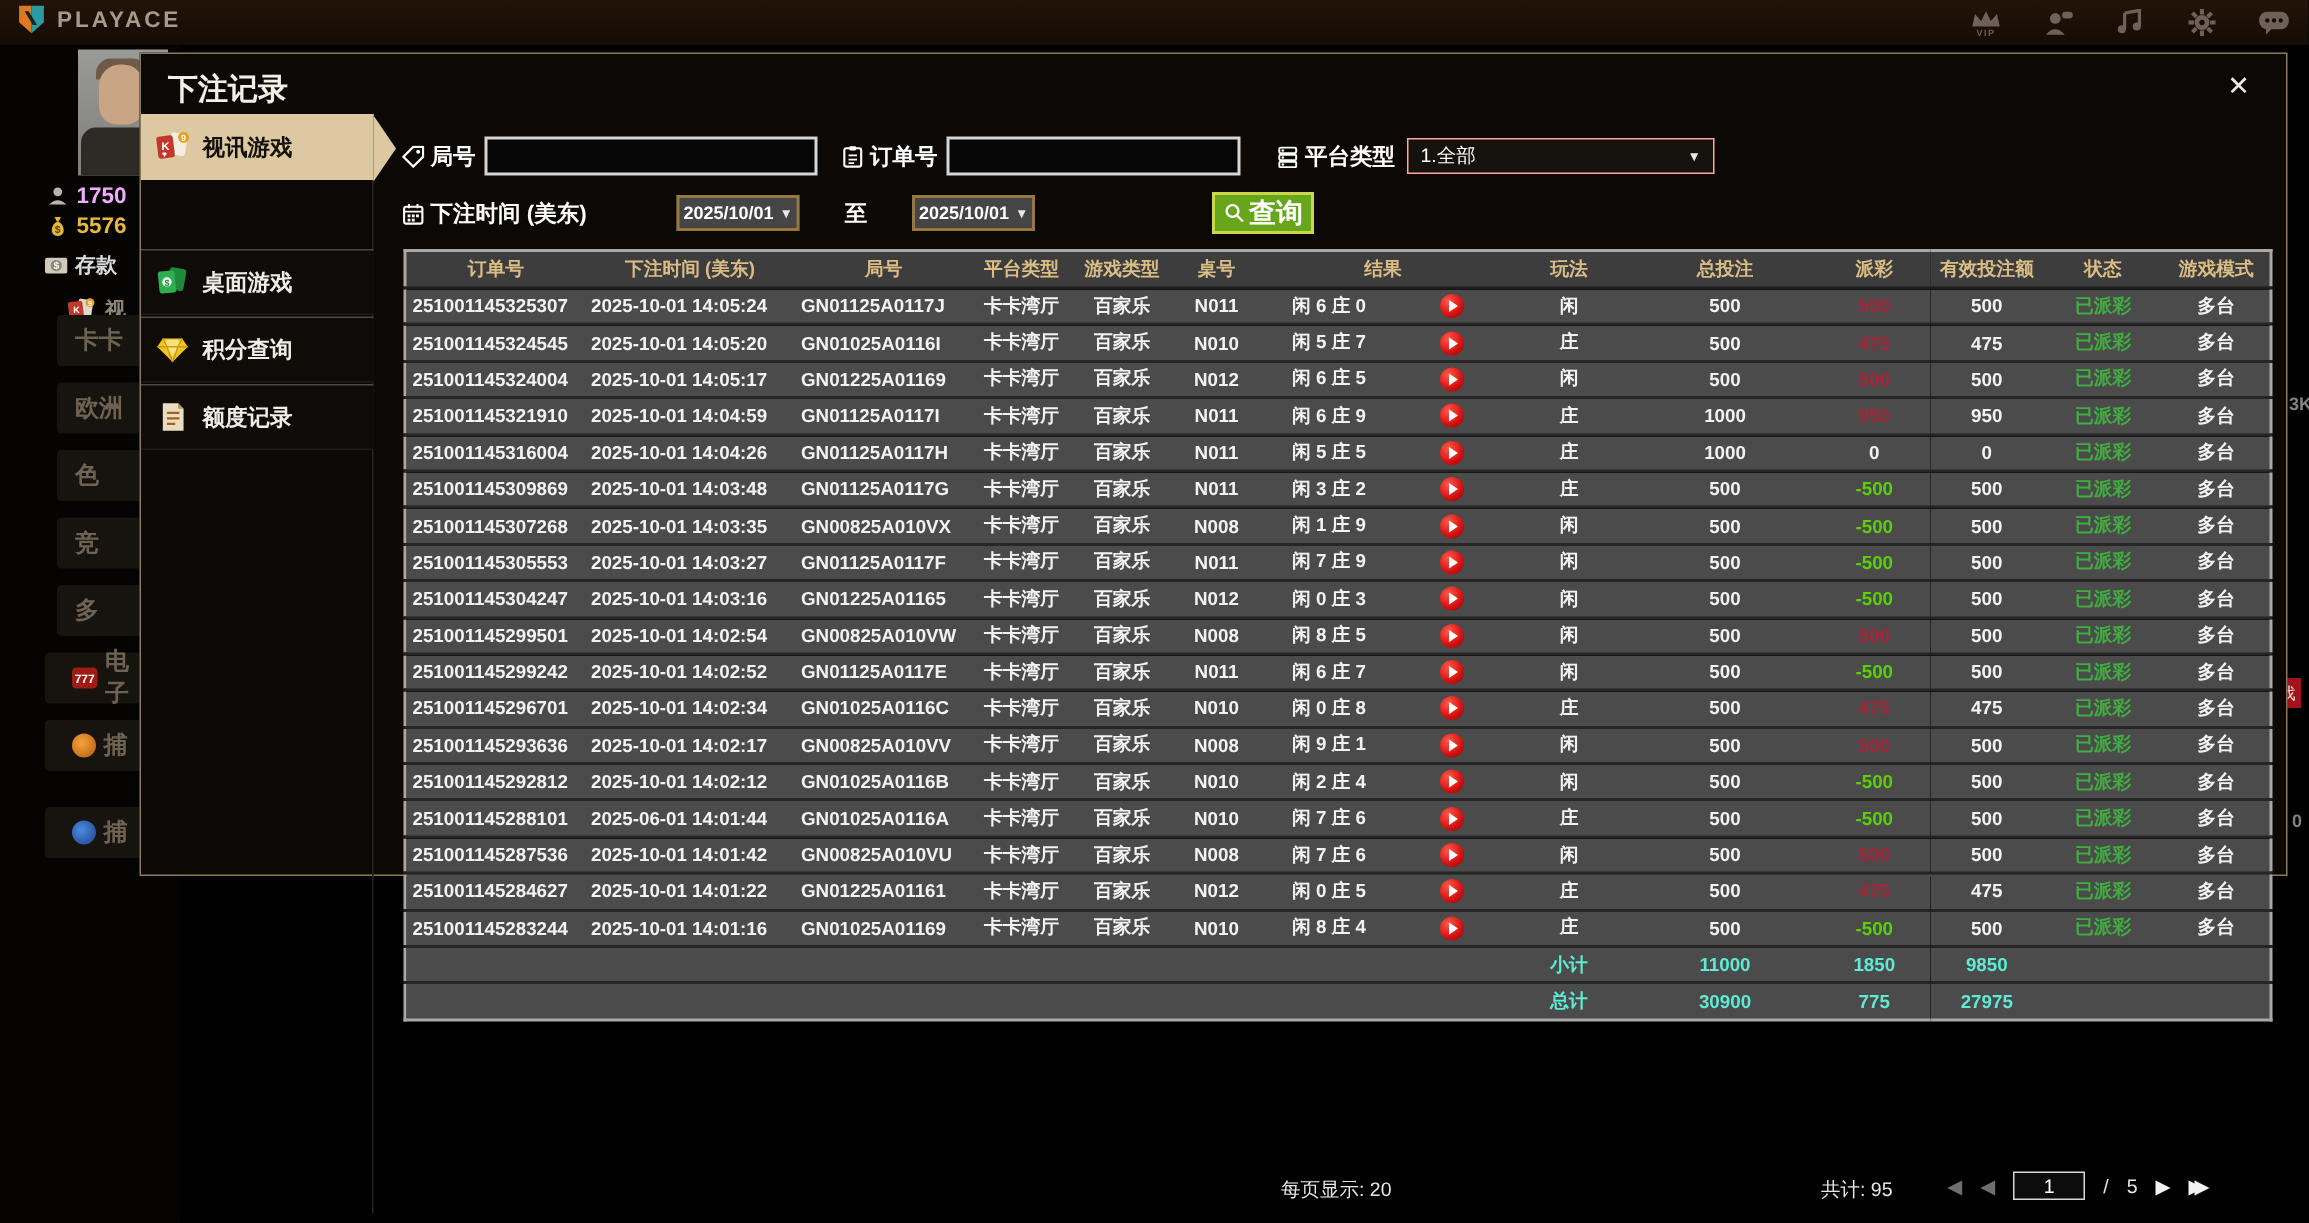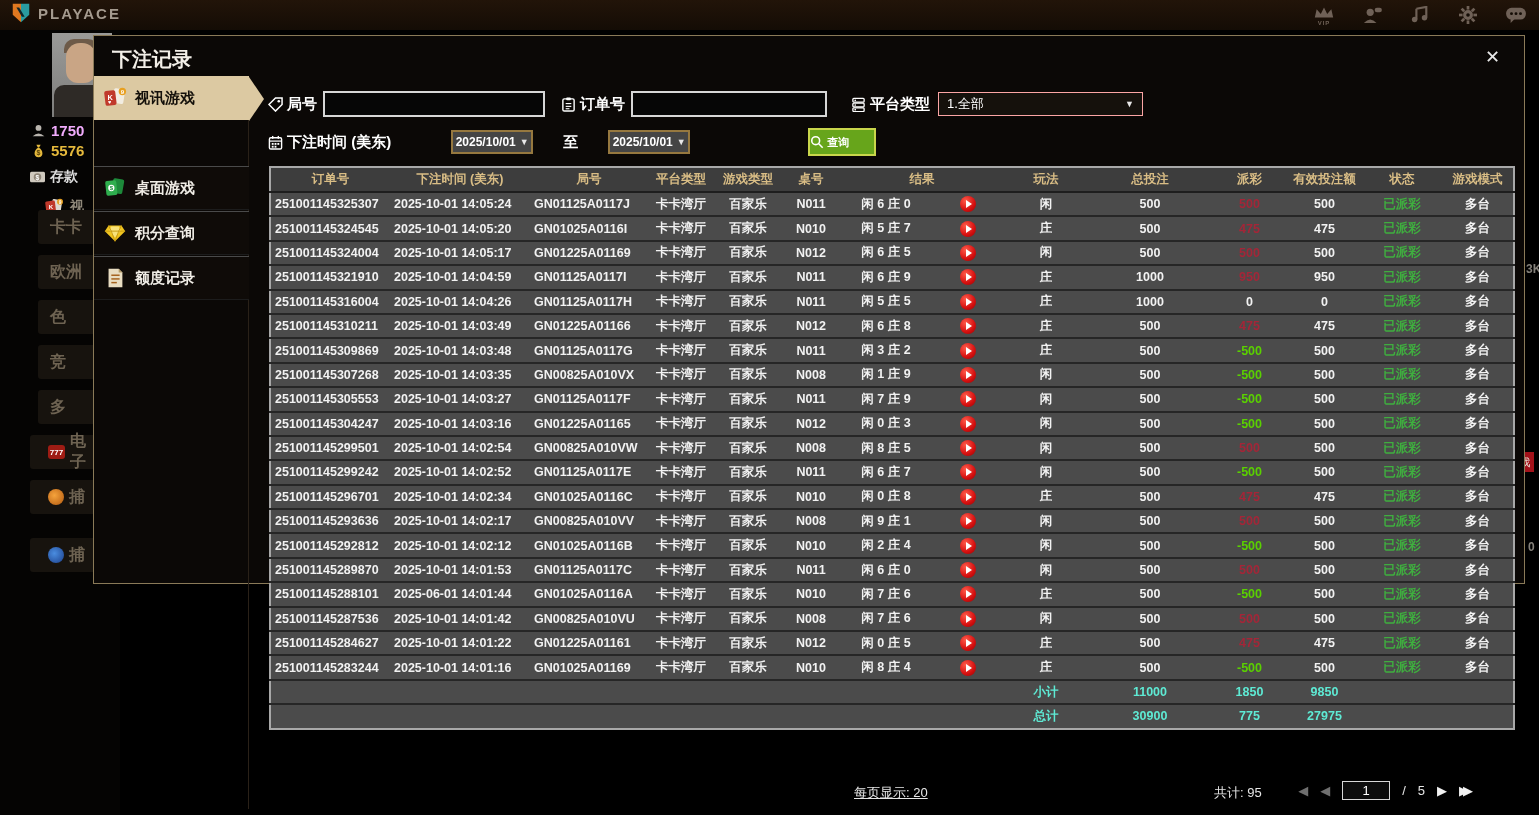--- a/index.html
+++ b/index.html
@@ -77,21 +77,21 @@
   .inp-order { width:196px; margin:0 12px 0 6px; }
   .f-select { width:205px; height:24px; background:#15110c; border:1px solid #fca5a5; color:#fff;
               font-size:13px; display:flex; align-items:center; justify-content:space-between;
               padding:0 8px; margin-left:8px; cursor:pointer; }
   .caret { font-size:9px; color:#e8e8e8; }
   .datebtn { width:82px; height:24px; background:#454545; border:2px solid #96783f; color:#fff;
              font-size:12px; font-weight:bold; display:flex; align-items:center; justify-content:center;
              gap:4px; cursor:pointer; }
   .to-label { color:#fff; font-size:15px; font-weight:bold; margin:0 30px; }
   .querybtn { width:68px; height:28px; background:#67a51b; border:2px solid #c9d64b; color:#fff;
-              font-size:11px; font-weight:bold; display:flex; align-items:center; justify-content:flex-start;
+              font-size:18px; font-weight:bold; display:flex; align-items:center; justify-content:center;
               gap:3px; cursor:pointer; }
   .querybtn svg { width:14px; height:14px; }
 
   
   .bet-table { position:absolute; left:175px; top:130px; width:1244px; border-collapse:collapse;
                border:2px solid #a8a8a8; table-layout:fixed; }
   .bet-table th { height:25px; background:#3d3d3d; color:#d9bd85; font-size:12.5px; font-weight:bold;
                   border-bottom:2px solid #1e1e1e; }
   .bet-table td { height:24.4px; background:#4b4b4b; color:#f2f2f2; font-size:12.5px; font-weight:600;
                   text-align:center; border-top:2px solid #262626; white-space:nowrap; overflow:hidden; }
@@ -103,21 +103,21 @@
   .sum-row td { color:#5eead4; font-weight:bold; }
   .play-btn { display:inline-flex; width:16px; height:16px; border-radius:50%;
               background:radial-gradient(circle at 35% 30%, #ff5a4a, #d50f0f 60%, #8e0505);
               align-items:center; justify-content:center; cursor:pointer; vertical-align:middle; }
   .play-btn .tri { width:0; height:0; border-left:6px solid #fff; border-top:4px solid transparent;
                    border-bottom:4px solid transparent; margin-left:2px; }
 
   
   .m-footer { position:absolute; left:175px; top:745px; width:1244px; height:24px; color:#e6e6e6;
               font-size:13px; }
-  .f-pagesize { position:absolute; left:585px; top:3px;text-decoration:underline; }
+  .f-pagesize { position:absolute; left:585px; top:3px; }
   .f-total { position:absolute; left:945px; top:3px; }
   .pager { position:absolute; right:40px; top:0; display:flex; align-items:center; gap:12px; }
   .pg-arrow { font-size:13px; cursor:pointer; }
   .pg-dim { color:#6f6f6f; }
   .pg-lit { color:#f2f2f2; }
   .pg-input { width:48px; height:19px; background:#0c0c0c; border:1px solid #d8d8d8; color:#fff;
               font-size:13px; text-align:center; outline:none; }
   .pg-sep { color:#e6e6e6; }
 </style>
 </head>
@@ -513,40 +513,20 @@
               </span>
     </td>
     <td>庄</td>
     <td>1000</td>
     <td class="c-payout pv-zero">0</td>
     <td>0</td>
     <td class="c-status">已派彩</td>
     <td>多台</td>
   </tr>
 
-  <tr>
-    <td class="c-order">251001145310211</td>
-    <td class="c-time">2025-10-01 14:03:49</td>
-    <td class="c-round">GN01225A01166</td>
-    <td>卡卡湾厅</td>
-    <td>百家乐</td>
-    <td>N012</td>
-    <td>闲 6 庄 8</td>
-    <td>
-      <span class="play-btn">
-                <span class="tri"></span>
-              </span>
-    </td>
-    <td>庄</td>
-    <td>500</td>
-    <td class="c-payout pv-pos">475</td>
-    <td>475</td>
-    <td class="c-status">已派彩</td>
-    <td>多台</td>
-  </tr>
 
   <tr>
     <td class="c-order">251001145309869</td>
     <td class="c-time">2025-10-01 14:03:48</td>
     <td class="c-round">GN01125A0117G</td>
     <td>卡卡湾厅</td>
     <td>百家乐</td>
     <td>N011</td>
     <td>闲 3 庄 2</td>
     <td>
@@ -723,40 +703,20 @@
               </span>
     </td>
     <td>闲</td>
     <td>500</td>
     <td class="c-payout pv-neg">-500</td>
     <td>500</td>
     <td class="c-status">已派彩</td>
     <td>多台</td>
   </tr>
 
-  <tr>
-    <td class="c-order">251001145289870</td>
-    <td class="c-time">2025-10-01 14:01:53</td>
-    <td class="c-round">GN01125A0117C</td>
-    <td>卡卡湾厅</td>
-    <td>百家乐</td>
-    <td>N011</td>
-    <td>闲 6 庄 0</td>
-    <td>
-      <span class="play-btn">
-                <span class="tri"></span>
-              </span>
-    </td>
-    <td>闲</td>
-    <td>500</td>
-    <td class="c-payout pv-pos">500</td>
-    <td>500</td>
-    <td class="c-status">已派彩</td>
-    <td>多台</td>
-  </tr>
 
   <tr>
     <td class="c-order">251001145288101</td>
     <td class="c-time">2025-06-01 14:01:44</td>
     <td class="c-round">GN01025A0116A</td>
     <td>卡卡湾厅</td>
     <td>百家乐</td>
     <td>N010</td>
     <td>闲 7 庄 6</td>
     <td>

